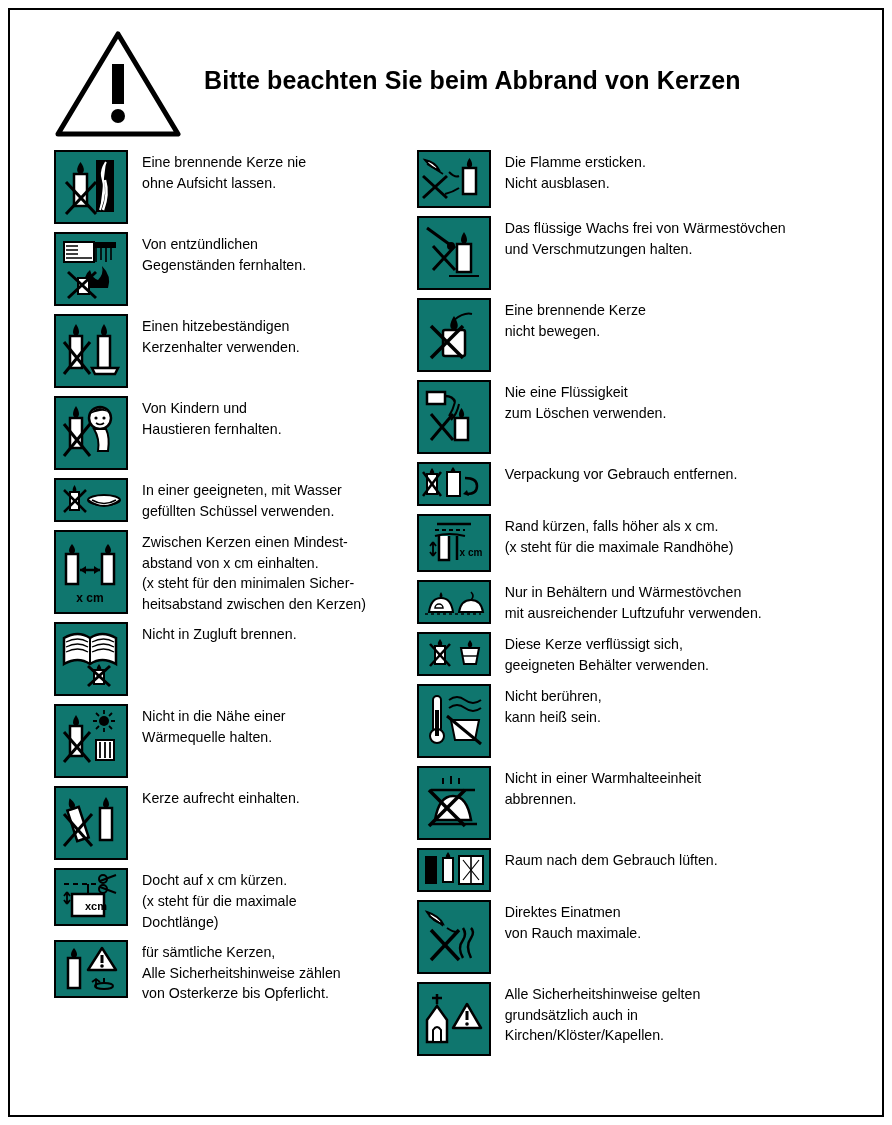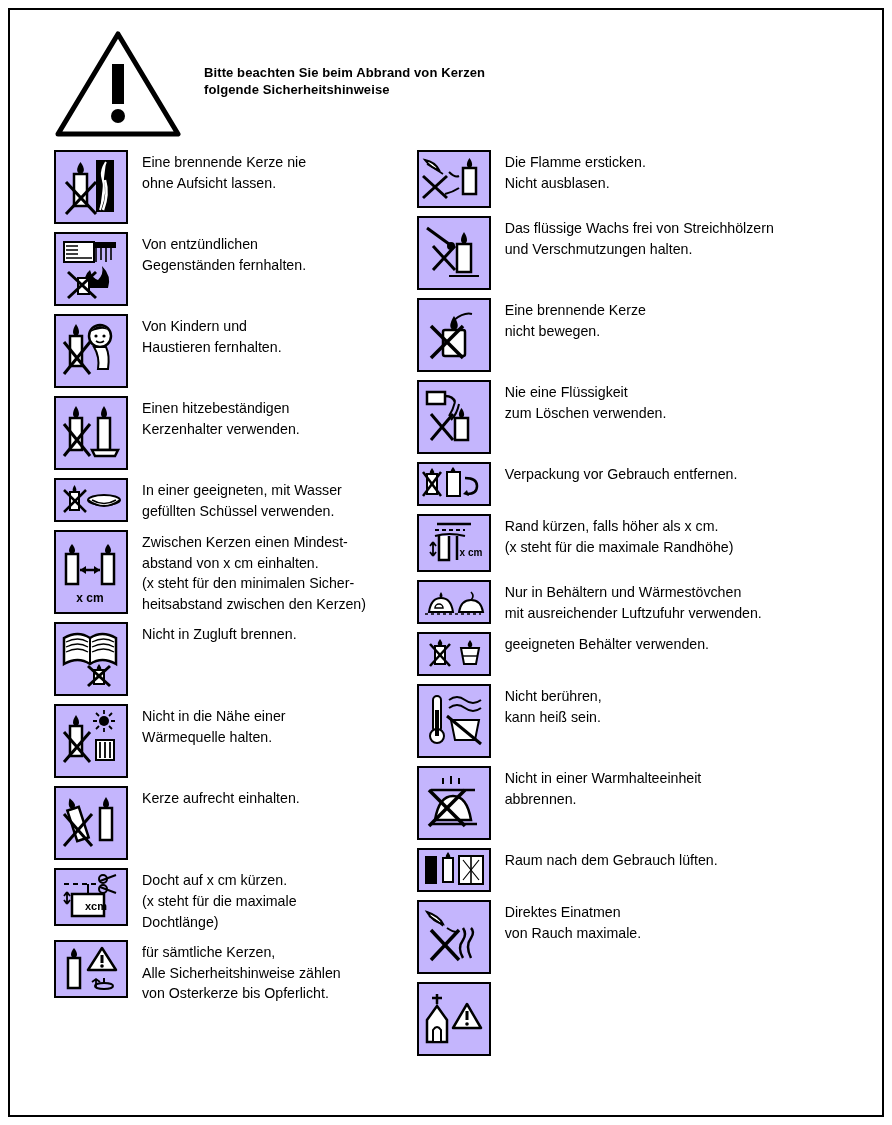--- a/index.html
+++ b/index.html
@@ -40,21 +40,21 @@
   .warn-tri {
     width: 128px;
     height: 112px;
     flex: 0 0 auto;
     position: relative;
   }
   .warn-tri svg { display: block; }
   .header-text {
     margin-left: 22px;
     margin-top: 36px;
-    font-size: 13px;
+    font-size: 25px;
     font-weight: bold;
     line-height: 1.32;
     letter-spacing: 0.1px;
   }
   .header-text div { white-space: nowrap; }
 
   
   .columns {
     display: flex;
     padding: 8px 15px 0 0;
@@ -71,21 +71,21 @@
     padding-left: 18px;
   }
   .row {
     display: flex;
     align-items: flex-start;
     margin-bottom: 8px;
   }
   .pic {
     flex: 0 0 auto;
     border: 2.5px solid #000;
-    background: #c4b5fd;
+    background: #0f766e;
     box-sizing: border-box;
     position: relative;
     overflow: hidden;
   }
   .pic svg { display: block; }
   .txt {
     font-size: 14.2px;
     line-height: 1.45;
     margin-left: 14px;
     padding-top: 2px;
@@ -107,21 +107,20 @@
     <div class="header">
       <div class="warn-tri">
         <svg width="128" height="112" viewBox="0 0 128 112">
           <polygon points="64,6 124,106 4,106" fill="#fff" stroke="#000" stroke-width="5" stroke-linejoin="round"></polygon>
           <rect x="58" y="36" width="12" height="40" fill="#000"></rect>
           <circle cx="64" cy="88" r="7" fill="#000"></circle>
         </svg>
       </div>
       <div class="header-text">
         <div>Bitte beachten Sie beim Abbrand von Kerzen</div>
-        <div>folgende Sicherheitshinweise</div>
       </div>
     </div>
 
     <div class="columns">
 
       <div class="col col-left">
 
         <div class="row">
           <div class="pic p-tall">
             <svg width="69" height="69" viewBox="0 0 69 69">
@@ -150,20 +149,38 @@
               <path d="M40 14 v14 M45 14 v12 M50 14 v14 M55 14 v12" stroke="#000" stroke-width="1.6"></path>
               <path d="M30 54 q-4 -12 4 -18 q2 8 8 10 q6 -6 4 -14 q10 10 6 22z" fill="#000"></path>
               <rect x="22" y="44" width="11" height="16" fill="#fff" stroke="#000" stroke-width="2"></rect>
               <path d="M12 38 L40 64" stroke="#000" stroke-width="3"></path>
               <path d="M40 38 L12 64" stroke="#000" stroke-width="3"></path>
             </svg>
           </div>
           <div class="txt">
             <div>Von entzündlichen</div>
             <div>Gegenständen fernhalten.</div>
+          </div>
+        </div>
+
+        <div class="row">
+          <div class="pic p-tall">
+            <svg width="69" height="69" viewBox="0 0 69 69">
+              <rect x="14" y="20" width="12" height="32" fill="#fff" stroke="#000" stroke-width="2.5"></rect>
+              <path d="M20 8 C24 14 24 19 20 20 C16 19 16 14 20 8Z" fill="#000"></path>
+              <rect x="42" y="20" width="12" height="32" fill="#fff" stroke="#000" stroke-width="2.5"></rect>
+              <path d="M48 8 C52 14 52 19 48 20 C44 19 44 14 48 8Z" fill="#000"></path>
+              <path d="M36 52 h26 l-3 6 h-20z" fill="#fff" stroke="#000" stroke-width="2.5"></path>
+              <path d="M8 26 L34 58" stroke="#000" stroke-width="3"></path>
+              <path d="M34 26 L8 58" stroke="#000" stroke-width="3"></path>
+            </svg>
+          </div>
+          <div class="txt">
+            <div>Einen hitzebeständigen</div>
+            <div>Kerzenhalter verwenden.</div>
           </div>
         </div>
 
         <div class="row">
           <div class="pic p-tall">
             <svg width="69" height="69" viewBox="0 0 69 69">
               <rect x="14" y="20" width="12" height="30" fill="#fff" stroke="#000" stroke-width="2.5"></rect>
               <path d="M20 8 C24 14 24 19 20 20 C16 19 16 14 20 8Z" fill="#000"></path>
               <circle cx="44" cy="20" r="11" fill="#fff" stroke="#000" stroke-width="2.5"></circle>
               <path d="M34 16 q10 -12 20 0 q-4 -4 -10 -3 q-6 1 -10 3z" fill="#000"></path>
@@ -175,38 +192,20 @@
               <path d="M34 26 L8 58" stroke="#000" stroke-width="3"></path>
             </svg>
           </div>
           <div class="txt">
             <div>Von Kindern und</div>
             <div>Haustieren fernhalten.</div>
           </div>
         </div>
 
         <div class="row">
-          <div class="pic p-tall">
-            <svg width="69" height="69" viewBox="0 0 69 69">
-              <rect x="14" y="20" width="12" height="32" fill="#fff" stroke="#000" stroke-width="2.5"></rect>
-              <path d="M20 8 C24 14 24 19 20 20 C16 19 16 14 20 8Z" fill="#000"></path>
-              <rect x="42" y="20" width="12" height="32" fill="#fff" stroke="#000" stroke-width="2.5"></rect>
-              <path d="M48 8 C52 14 52 19 48 20 C44 19 44 14 48 8Z" fill="#000"></path>
-              <path d="M36 52 h26 l-3 6 h-20z" fill="#fff" stroke="#000" stroke-width="2.5"></path>
-              <path d="M8 26 L34 58" stroke="#000" stroke-width="3"></path>
-              <path d="M34 26 L8 58" stroke="#000" stroke-width="3"></path>
-            </svg>
-          </div>
-          <div class="txt">
-            <div>Einen hitzebeständigen</div>
-            <div>Kerzenhalter verwenden.</div>
-          </div>
-        </div>
-
-        <div class="row">
           <div class="pic p-wide">
             <svg width="69" height="39" viewBox="0 0 69 39">
               <rect x="14" y="12" width="9" height="18" fill="#fff" stroke="#000" stroke-width="2"></rect>
               <path d="M18.5 5 C21 9 21 12 18.5 12 C16 12 16 9 18.5 5Z" fill="#000"></path>
               <path d="M8 10 L30 32" stroke="#000" stroke-width="2.5"></path>
               <path d="M30 10 L8 32" stroke="#000" stroke-width="2.5"></path>
               <ellipse cx="48" cy="20" rx="16" ry="5" fill="#fff" stroke="#000" stroke-width="2"></ellipse>
               <path d="M32 20 q16 12 32 0" fill="#fff" stroke="#000" stroke-width="2"></path>
               <path d="M36 20 q12 7 24 0" fill="none" stroke="#000" stroke-width="1.5"></path>
             </svg>
@@ -361,21 +360,21 @@
               <path d="M8 10 l22 16" stroke="#000" stroke-width="3"></path>
               <circle cx="32" cy="28" r="4" fill="#000"></circle>
               <rect x="38" y="26" width="14" height="28" fill="#fff" stroke="#000" stroke-width="2.5"></rect>
               <path d="M45 14 C49 20 49 25 45 26 C41 25 41 20 45 14Z" fill="#000"></path>
               <path d="M14 28 L36 52" stroke="#000" stroke-width="3"></path>
               <path d="M36 28 L14 52" stroke="#000" stroke-width="3"></path>
               <path d="M30 58 h30" stroke="#000" stroke-width="2"></path>
             </svg>
           </div>
           <div class="txt">
-            <div>Das flüssige Wachs frei von Streichhölzern</div>
+            <div>Das flüssige Wachs frei von Wärmestövchen</div>
             <div>und Verschmutzungen halten.</div>
           </div>
         </div>
 
         <div class="row">
           <div class="pic p-tall">
             <svg width="69" height="69" viewBox="0 0 69 69">
               <rect x="24" y="30" width="22" height="26" rx="2" fill="#fff" stroke="#000" stroke-width="2.5"></rect>
               <path d="M35 16 C40 24 40 29 35 30 C30 29 30 24 35 16Z" fill="#000"></path>
               <path d="M35 20 q10 -8 18 -6" stroke="#000" stroke-width="2" fill="none"></path>
@@ -467,20 +466,21 @@
               <rect x="16" y="12" width="10" height="18" fill="#fff" stroke="#000" stroke-width="2"></rect>
               <path d="M21 5 C24 9 24 11 21 12 C18 11 18 9 21 5Z" fill="#000"></path>
               <path d="M11 10 L31 32" stroke="#000" stroke-width="2.5"></path>
               <path d="M31 10 L11 32" stroke="#000" stroke-width="2.5"></path>
               <path d="M42 14 h18 l-3 16 h-12z" fill="#fff" stroke="#000" stroke-width="2"></path>
               <path d="M51 6 C54 10 54 12 51 14 C48 12 48 10 51 6Z" fill="#000"></path>
               <path d="M44 22 h14" stroke="#000" stroke-width="1.4"></path>
             </svg>
           </div>
           <div class="txt">
+            <div>Diese Kerze verflüssigt sich,</div>
             <div>geeigneten Behälter verwenden.</div>
           </div>
         </div>
 
         <div class="row">
           <div class="pic p-tall">
             <svg width="69" height="69" viewBox="0 0 69 69">
               <rect x="14" y="10" width="8" height="36" rx="4" fill="#fff" stroke="#000" stroke-width="2"></rect>
               <circle cx="18" cy="50" r="7" fill="#fff" stroke="#000" stroke-width="2"></circle>
               <rect x="16" y="24" width="4" height="26" fill="#000"></rect>
@@ -551,18 +551,23 @@
           <div class="pic p-tall">
             <svg width="69" height="69" viewBox="0 0 69 69">
               <path d="M18 10 v10 M13 14 h10" stroke="#000" stroke-width="2.5"></path>
               <path d="M18 22 l-10 14 v22 h20 v-22z" fill="#fff" stroke="#000" stroke-width="2.5"></path>
               <path d="M14 46 q4 -6 8 0 v12 h-8z" fill="#fff" stroke="#000" stroke-width="2"></path>
               <polygon points="48,20 62,44 34,44" fill="#fff" stroke="#000" stroke-width="2.5" stroke-linejoin="round"></polygon>
               <rect x="46.5" y="27" width="3" height="9" fill="#000"></rect>
               <circle cx="48" cy="40" r="1.8" fill="#000"></circle>
             </svg>
           </div>
+          <div class="txt">
+            <div>Alle Sicherheitshinweise gelten</div>
+            <div>grundsätzlich auch in</div>
+            <div>Kirchen/Klöster/Kapellen.</div>
+          </div>
         </div>
 
       </div>
     </div>
   </div>
 </div>
 
 </body></html>

